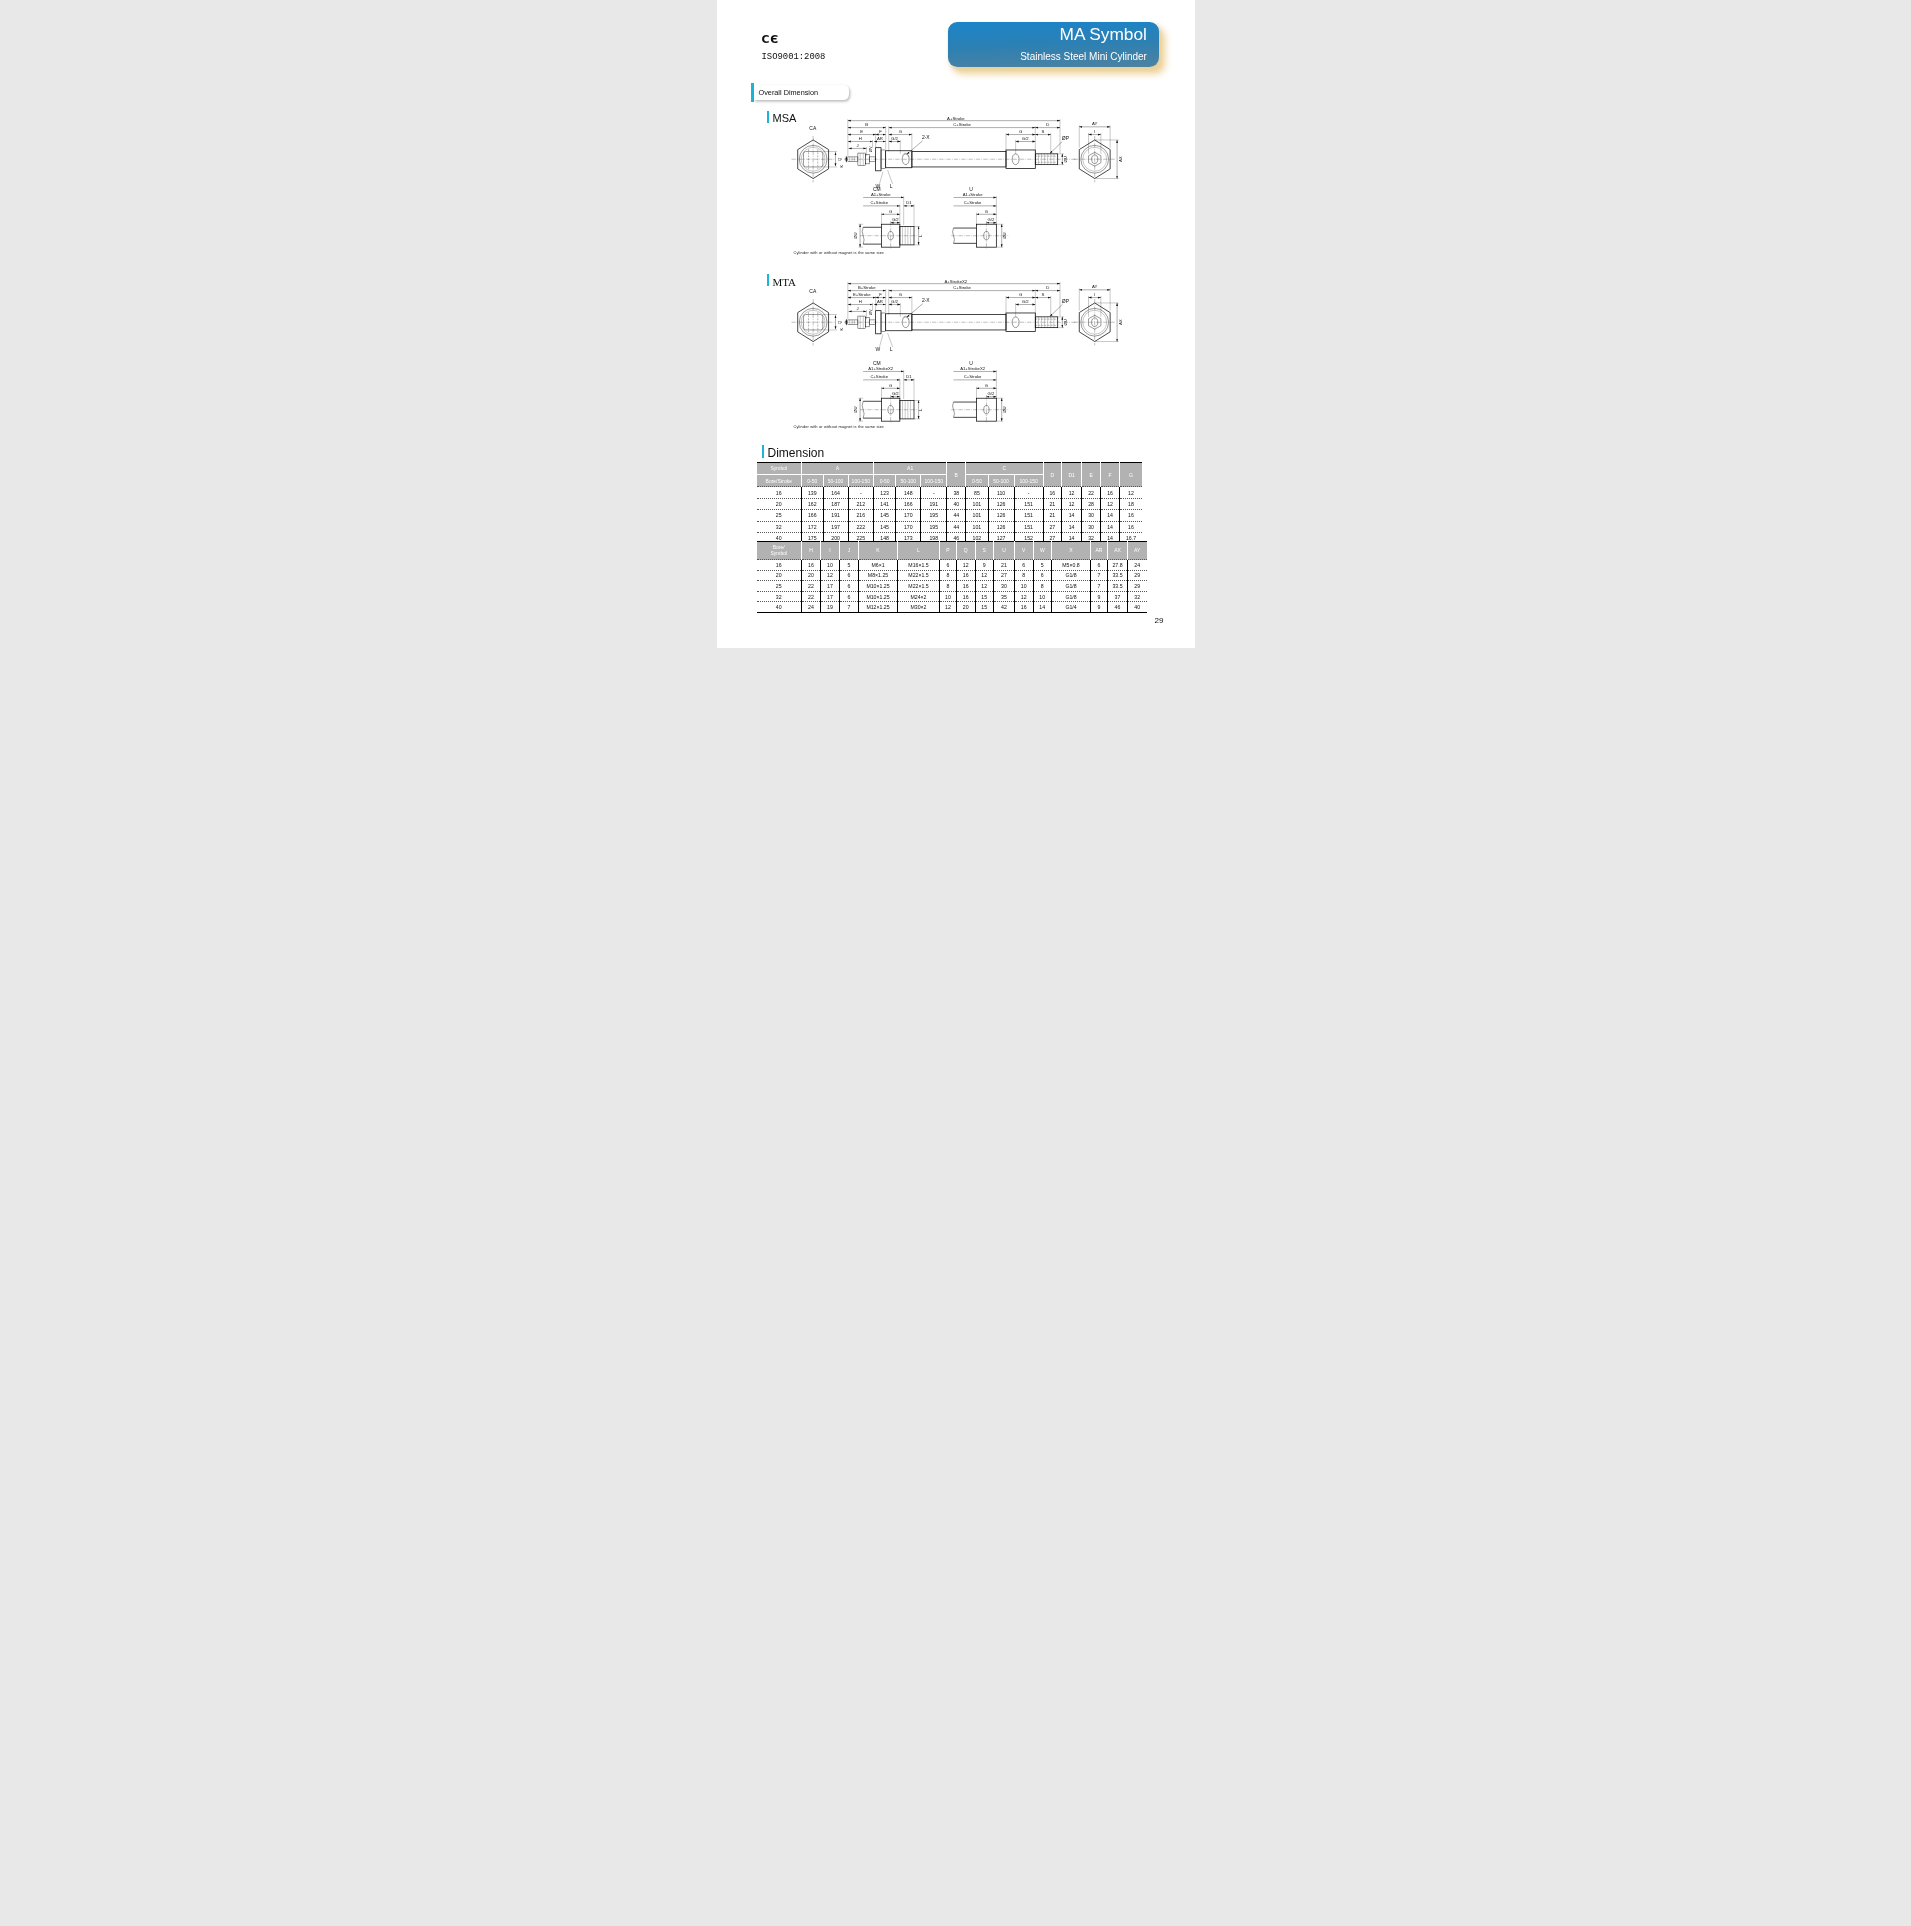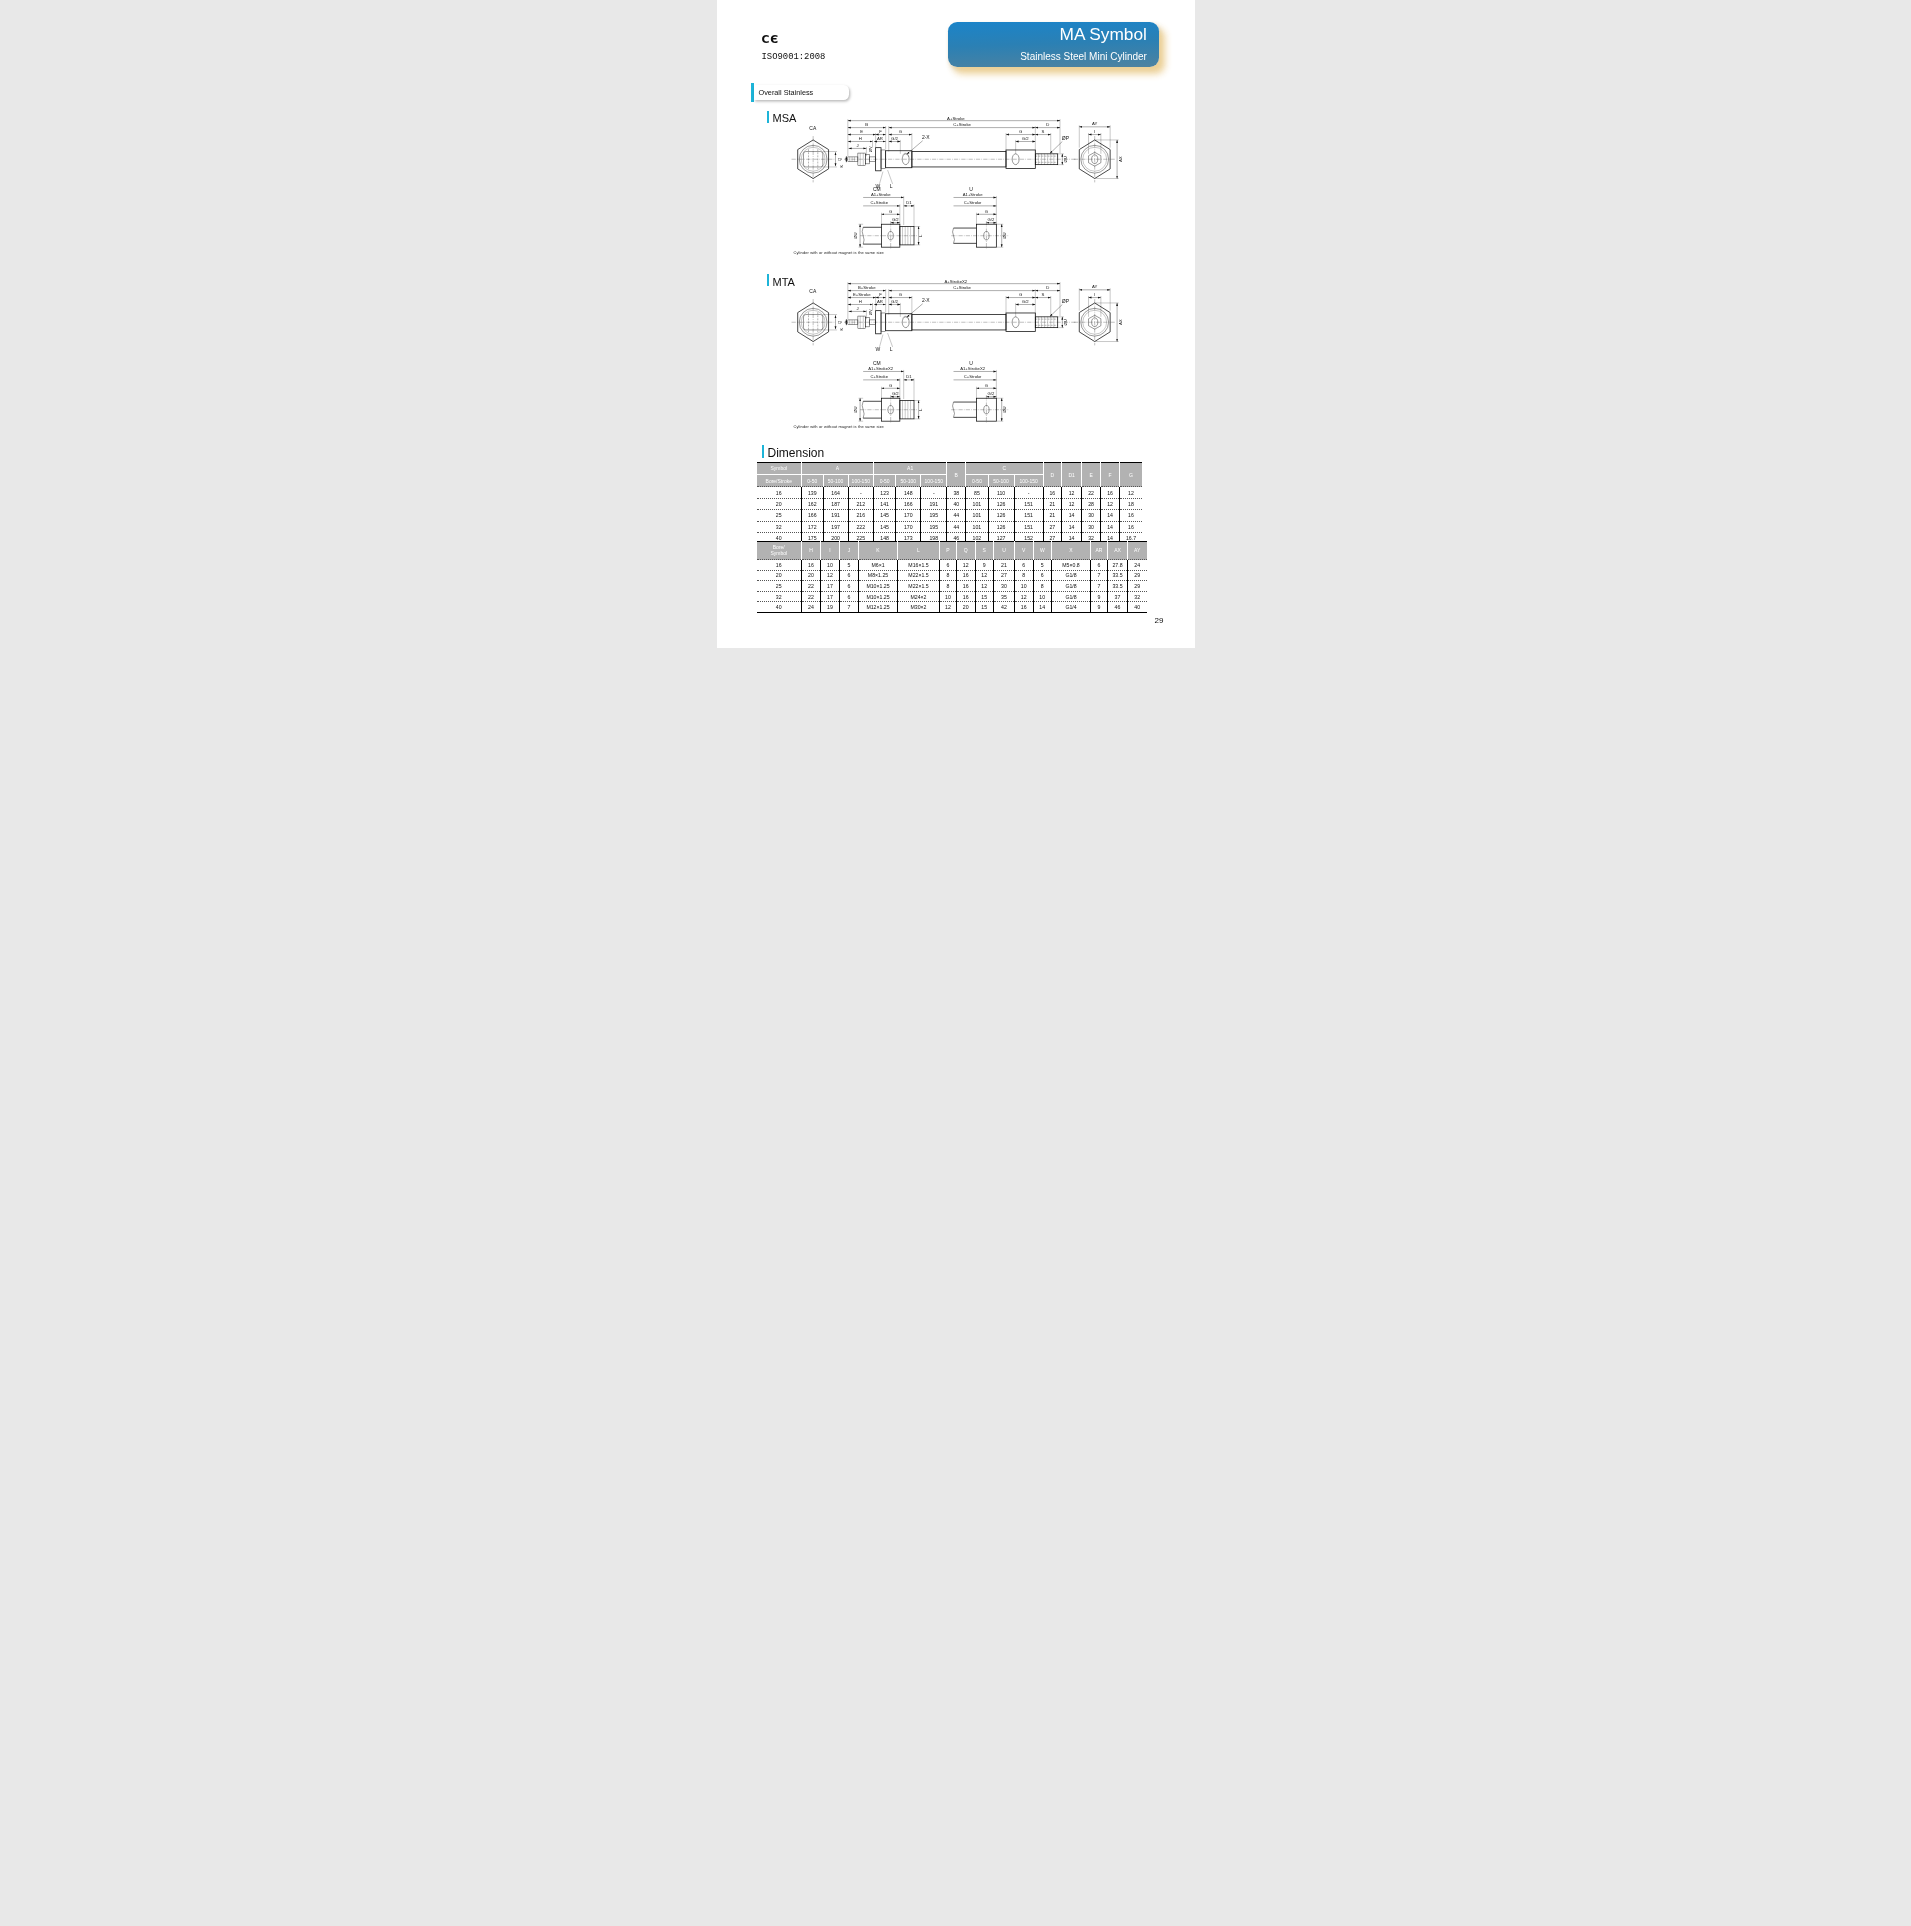--- a/index.html
+++ b/index.html
@@ -68,21 +68,21 @@
 
   <div class="abs ce" style="left:45px;top:33px;">CЄ</div>
   <div class="abs iso" style="left:45px;top:52px;">ISO9001:2008</div>
 
   <div class="abs banner">
     <div class="title">MA Symbol</div>
     <div class="subtitle">Stainless Steel Mini Cylinder</div>
   </div>
 
   <div class="abs cyanbar" style="left:34px;top:83px;width:3.1px;height:19px;"></div>
-  <div class="abs sec-box" style="left:37px;top:85px;width:90px;height:15.4px;">Overall Stainless</div>
+  <div class="abs sec-box" style="left:37px;top:85px;width:90px;height:15.4px;">Overall Dimension</div>
 
   <div class="abs cyanbar" style="left:50px;top:111px;width:2.7px;height:12.3px;"></div>
   <div class="abs sub-label" style="left:56px;top:112px;">MSA</div>
 
   <div class="abs" id="msa-main-wrap" style="left:73px;top:116px;">
     <svg id="msa-main" width="378" height="83" viewBox="0 0 980 215">
 
       <text class="big" x="59" y="36">CA</text>
 
       <g>
@@ -284,21 +284,21 @@
       <line class="thin" x1="126" y1="100" x2="144" y2="100"></line>
       <line class="thin" x1="126" y1="160" x2="144" y2="160"></line>
       <line class="dim" x1="140" y1="100" x2="140" y2="160" marker-start="url(#ar)" marker-end="url(#ar)"></line>
       <text x="150" y="130" transform="rotate(-90 150 130)">ØU</text>
     </svg>
   </div>
 
   <div class="abs note" style="left:77px;top:250px;">Cylinder with or without magnet is the same size</div>
 
   <div class="abs cyanbar" style="left:50px;top:274px;width:2.7px;height:12.3px;"></div>
-  <div class="abs sub-label" style="left:56px;top:276px;">MTA</div>
+  <div class="abs sub-label" style="left:56px;top:276px;font-family:Liberation Serif, serif;">MTA</div>
 
   <div class="abs" style="left:73px;top:279px;"><svg width="378" height="83" viewBox="0 0 980 215">
 
       <text class="big" x="59" y="36">CA</text>
 
       <g>
         <polygon class="o2" points="60,62 100,87 100,137 60,162 20,137 20,87"></polygon>
         <circle class="o1" cx="60" cy="112" r="36"></circle>
         <circle class="thin" cx="60" cy="112" r="31"></circle>
         <rect class="o1" x="35" y="92" width="50" height="40" rx="6"></rect>

